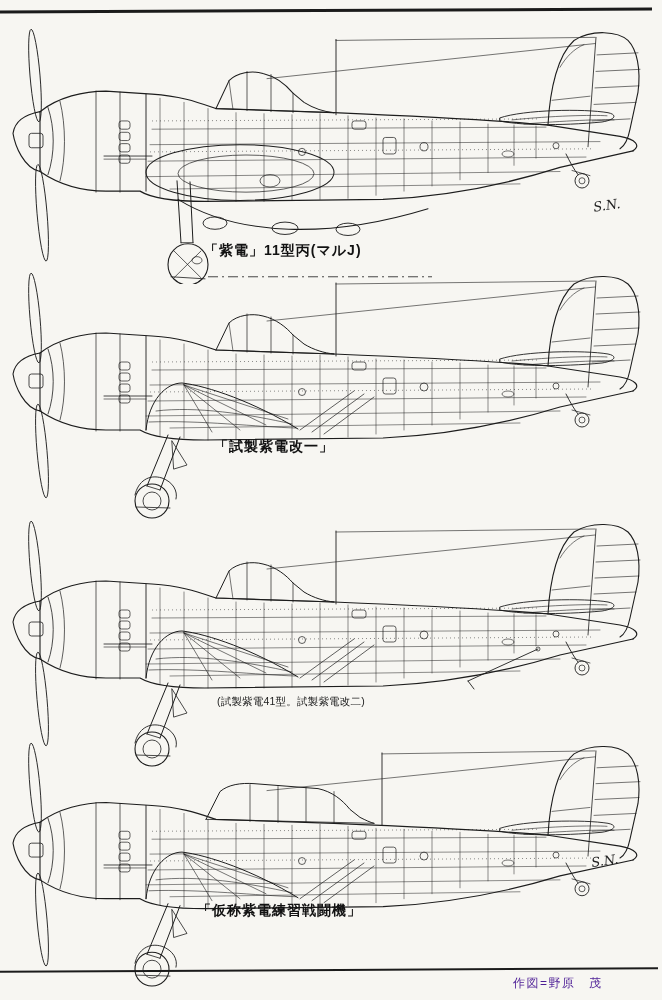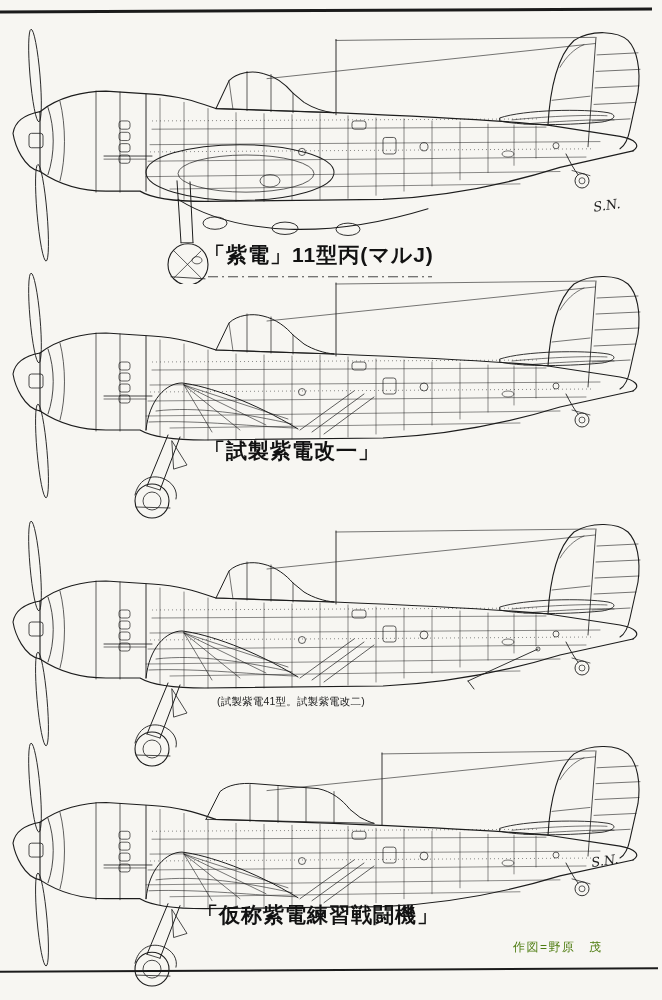--- a/index.html
+++ b/index.html
@@ -7,30 +7,30 @@
     position:relative;width:662px;height:1000px;margin:0 auto;
     background:#f7f6f2;overflow:hidden;
     font-family:"Liberation Sans","DejaVu Sans",sans-serif;color:#151515;
   }
   .rule{position:absolute;background:#1b1b1b;}
   .rule.top{left:0;top:9px;width:652px;height:3px;transform:rotate(-0.25deg);}
   .rule.bottom{left:0;top:969px;width:658px;height:2px;transform:rotate(-0.3deg);}
   .aircraft{position:absolute;left:0;width:662px;}
   .aircraft svg{display:block;width:100%;height:100%;}
   .cap-title{
-    position:absolute;font-weight:bold;font-size:21px;line-height:1.2;
+    position:absolute;font-weight:bold;font-size:14px;line-height:1.2;
     letter-spacing:1px;white-space:nowrap;color:#121212;
   }
   .cap-note{
     position:absolute;font-size:10.5px;line-height:1.2;letter-spacing:0.2px;
     white-space:nowrap;color:#222;
   }
   .credit{
-    position:absolute;left:513px;top:939px;font-size:12px;letter-spacing:1.5px;
-    white-space:nowrap;color:#4d7c0f;
+    position:absolute;left:513px;top:975px;font-size:12px;letter-spacing:1.5px;
+    white-space:nowrap;color:#4c1d95;
   }
   .sig{font-family:"DejaVu Serif","Liberation Serif",serif;font-style:italic;font-size:13px;fill:#222;}
 </style>
 </head>
 <body>
 
 <div class="page">
 
   <div class="rule top"></div>
 
@@ -401,21 +401,21 @@
         <circle cx="556" cy="116" r="3" fill="none" stroke="#1d1d1d" stroke-width="0.7"></circle>
         <rect x="383" y="108" width="13" height="16" rx="2.5" fill="none" stroke="#1d1d1d" stroke-width="0.7"></rect>
         <rect x="352" y="92" width="14" height="8" rx="2.5" fill="none" stroke="#1d1d1d" stroke-width="0.7"></rect>
         <ellipse cx="508" cy="124" rx="6" ry="3" fill="none" stroke="#1d1d1d" stroke-width="0.6"></ellipse>
         <text x="592" y="128" class="sig" transform="rotate(-8 592 128)">S.N.</text>
       </svg>
     </div>
 
   <div class="cap-title" style="left:204px;top:242px">「紫電」11型丙(マルJ)</div>
 
-  <div class="cap-title" style="left:204px;top:438px">「試製紫電改一」</div>
+  <div class="cap-title" style="left:214px;top:438px">「試製紫電改一」</div>
 
   <div class="cap-note" style="left:217px;top:695px">(試製紫電41型。試製紫電改二)</div>
 
   <div class="cap-title" style="left:197px;top:902px">「仮称紫電練習戦闘機」</div>
 
   <div class="rule bottom"></div>
 
   <div class="credit">作図=野原　茂</div>
 </div>
 

